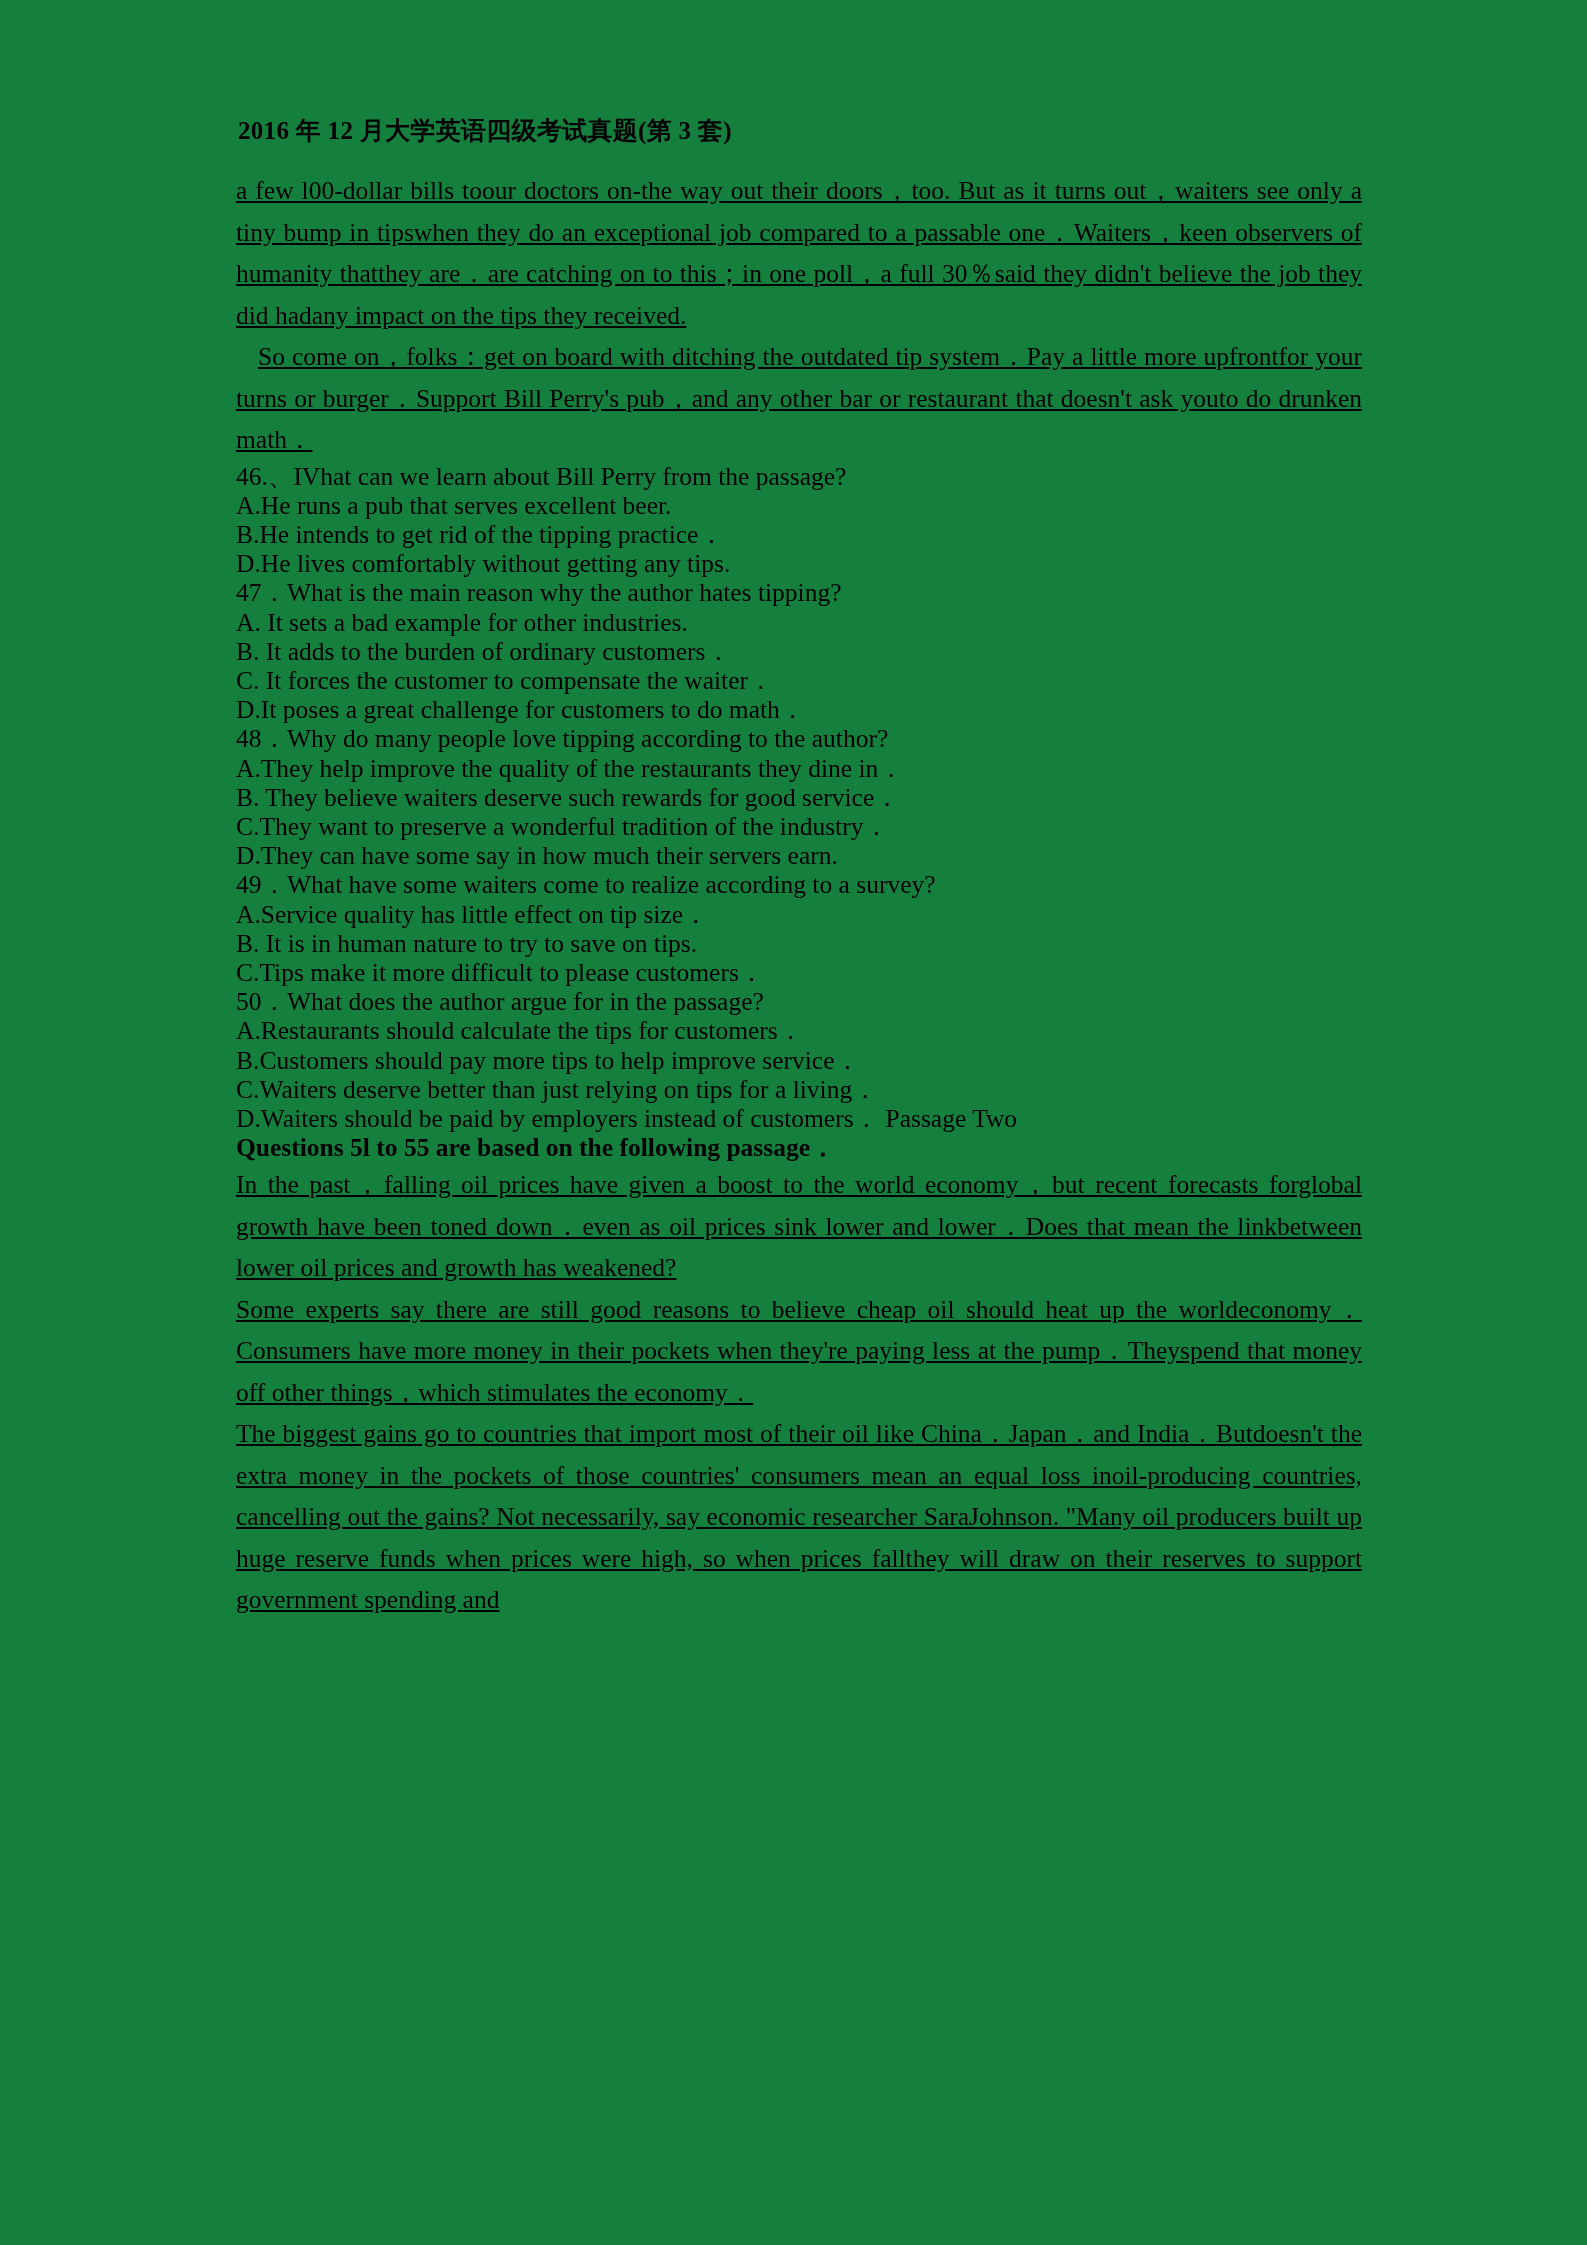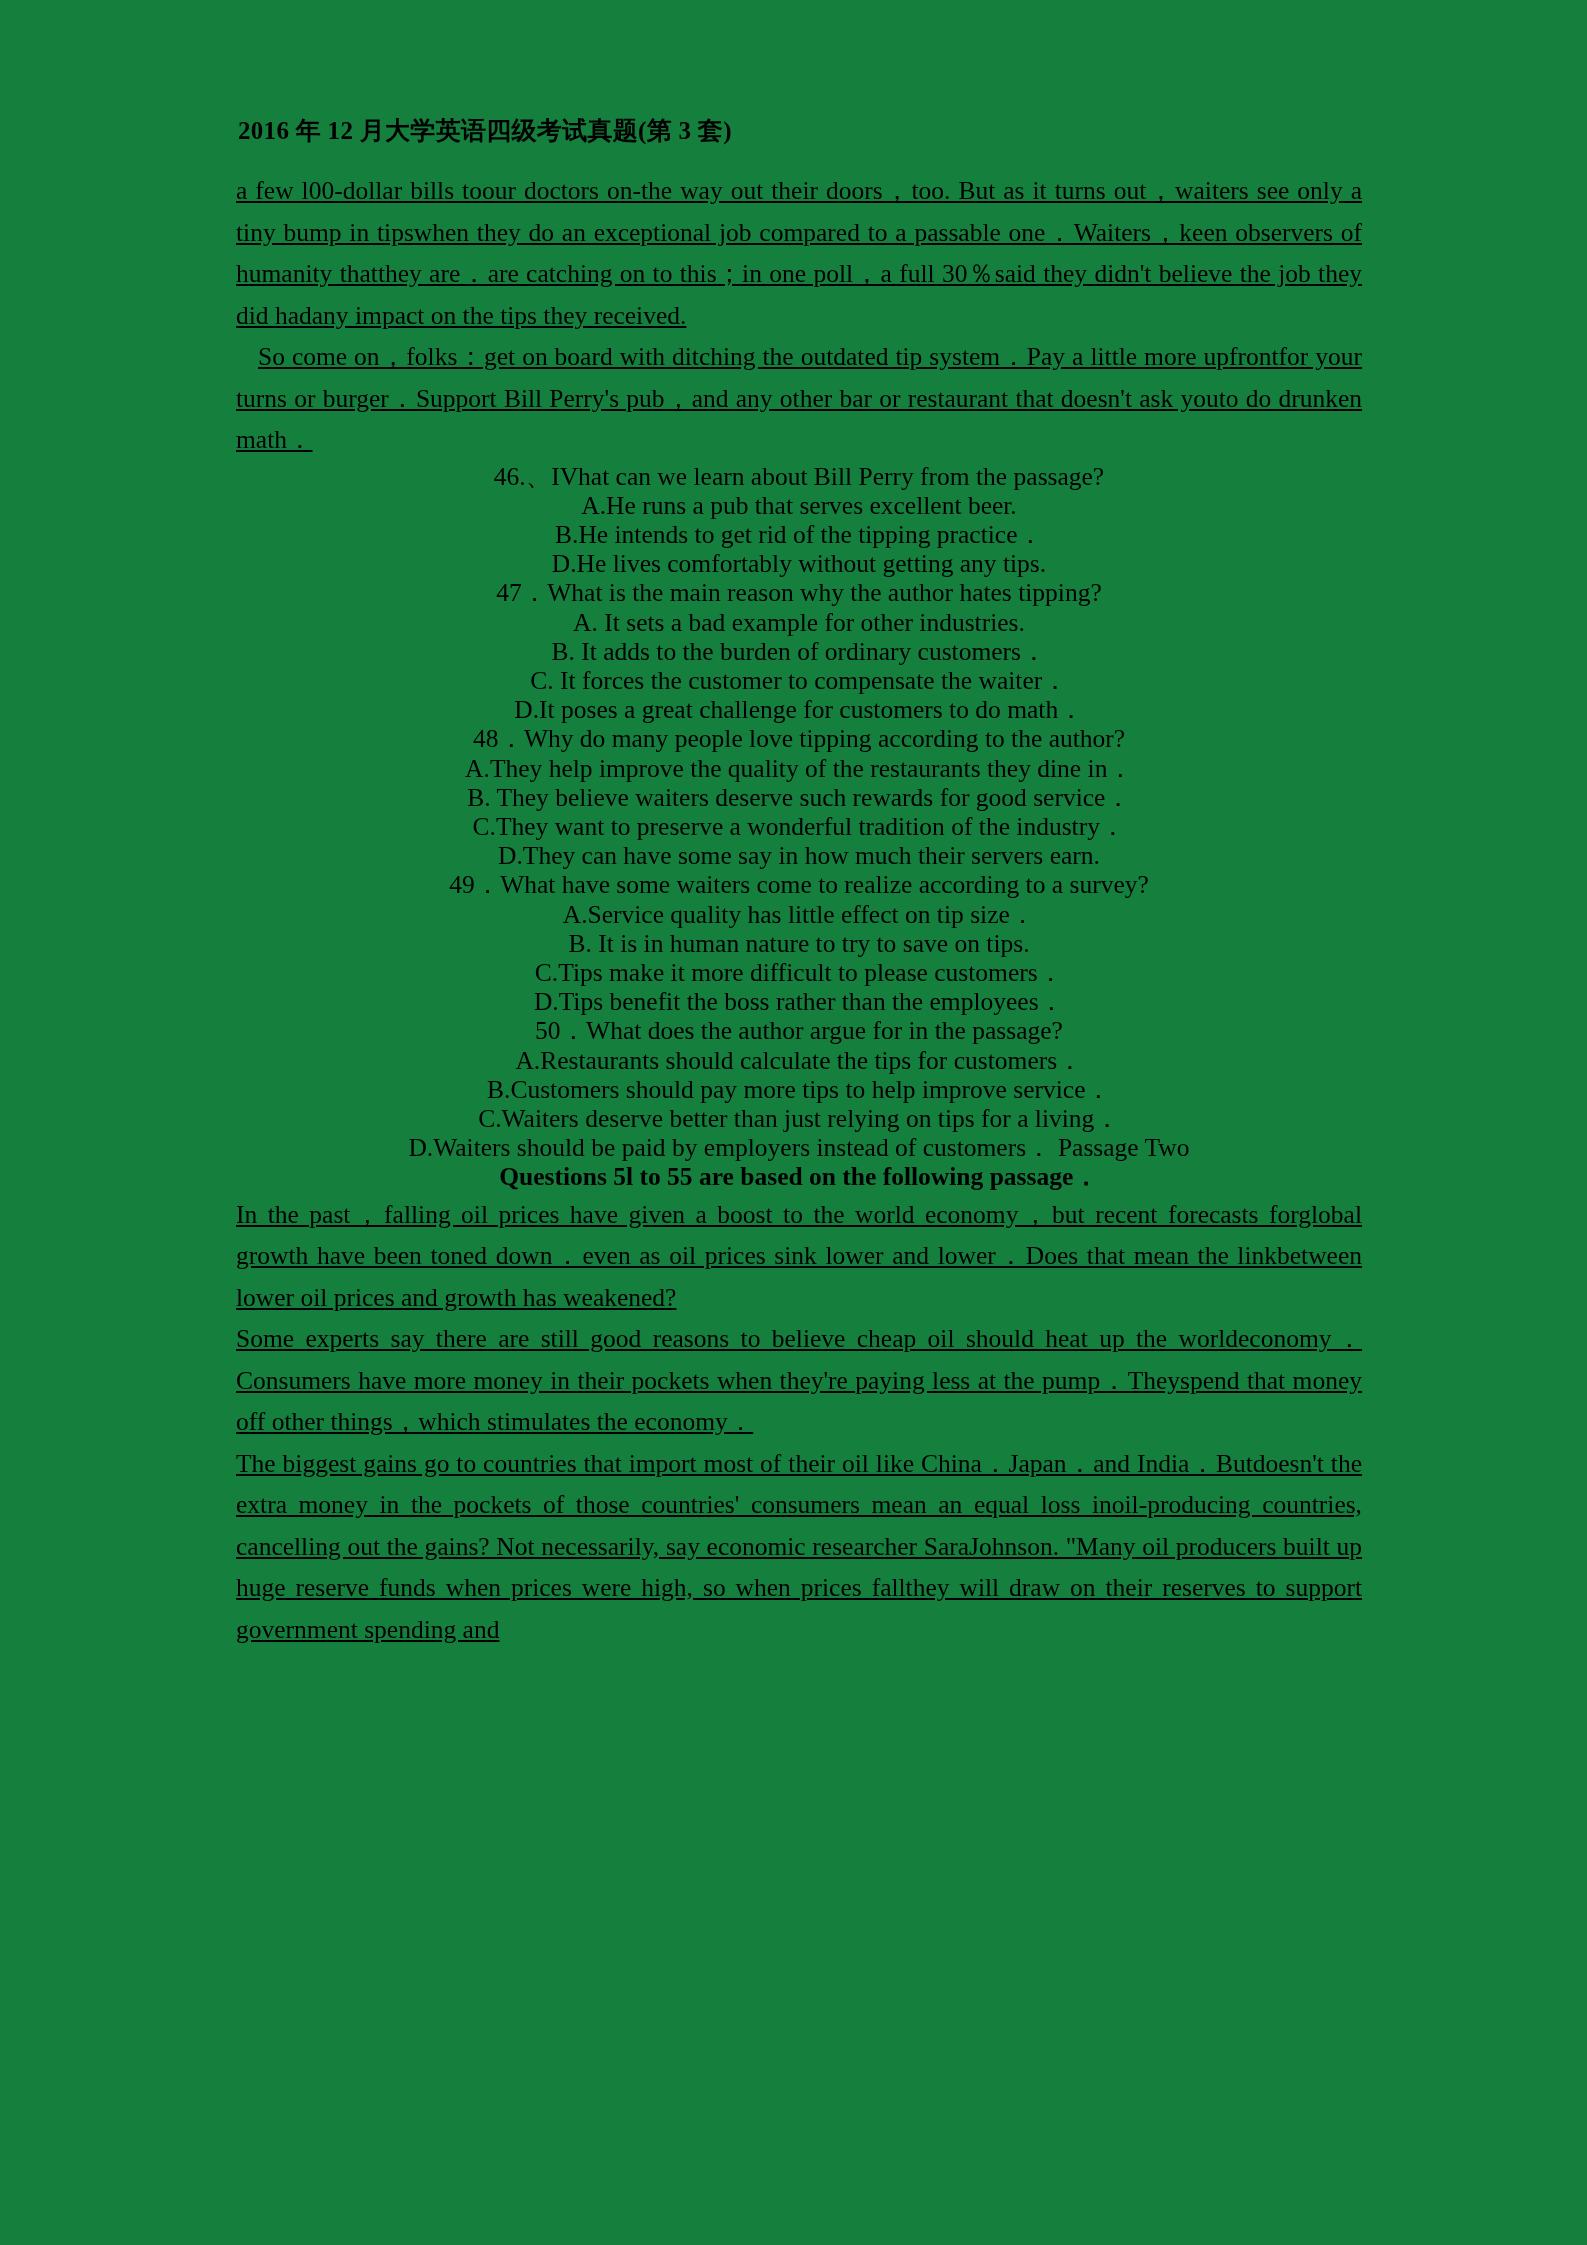--- a/index.html
+++ b/index.html
@@ -50,21 +50,21 @@
   .para.indent {
     text-indent: 22px;
   }
   .para.lastline-natural {
     text-align-last: left;
     text-decoration: underline;
   }
   .qline {
     font-size: 25.5px;
     line-height: 29.2px;
-    text-align: center;
+    text-align: left;
     margin: 0;
     padding: 0;
     white-space: nowrap;
   }
   .qline.bold {
     font-weight: bold;
   }
   .q-block {
     margin-top: 1px;
   }
@@ -107,21 +107,20 @@
         <p class="qline">B. They believe waiters deserve such rewards for good service．</p>
         <p class="qline">C.They want to preserve a wonderful tradition of the industry．</p>
         <p class="qline">D.They can have some say in how much their servers earn.</p>
       </div>
 
       <div>
         <p class="qline">49．What have some waiters come to realize according to a survey?</p>
         <p class="qline">A.Service quality has little effect on tip size．</p>
         <p class="qline">B. It is in human nature to try to save on tips.</p>
         <p class="qline">C.Tips make it more difficult to please customers．</p>
-        <p class="qline">D.Tips benefit the boss rather than the employees．</p>
       </div>
 
       <div>
         <p class="qline">50．What does the author argue for in the passage?</p>
         <p class="qline">A.Restaurants should calculate the tips for customers．</p>
         <p class="qline">B.Customers should pay more tips to help improve service．</p>
         <p class="qline">C.Waiters deserve better than just relying on tips for a living．</p>
         <p class="qline">D.Waiters should be paid by employers instead of customers．  Passage Two</p>
       </div>
 

